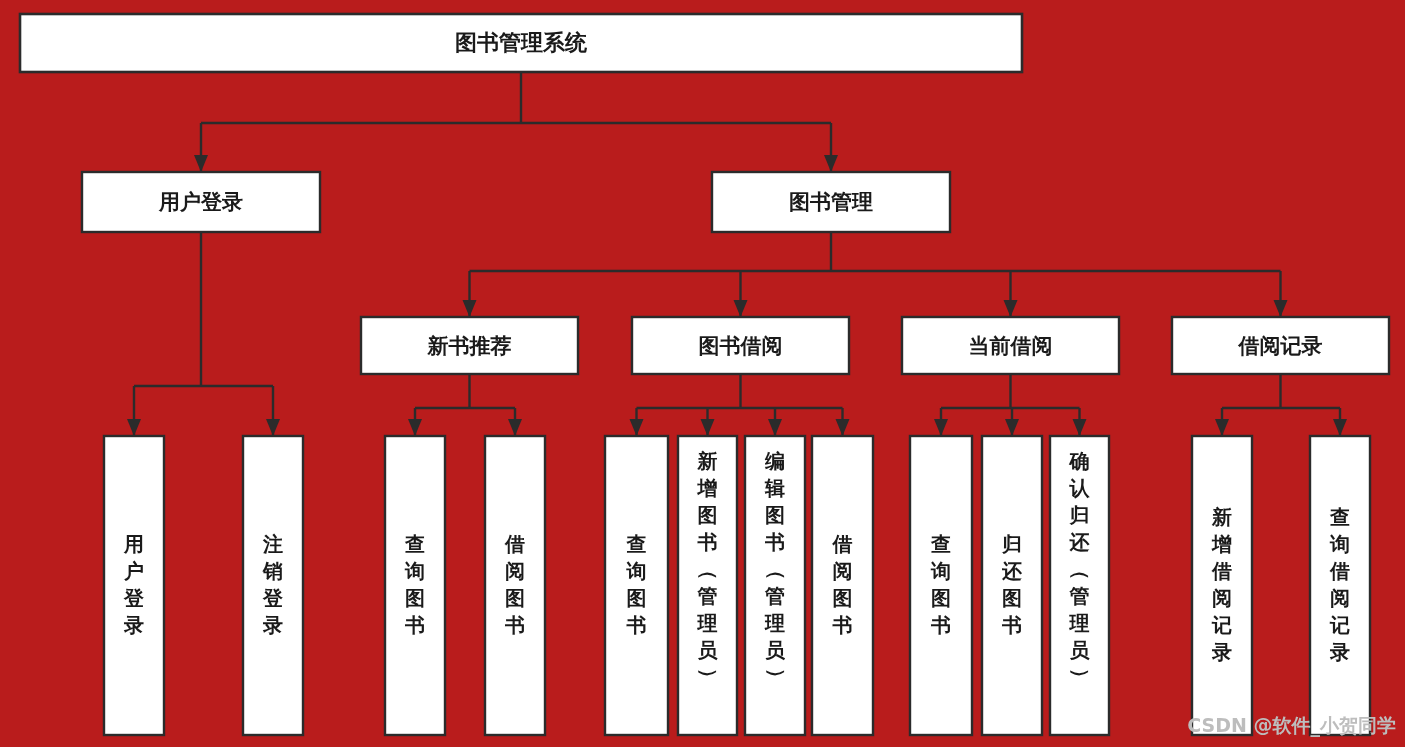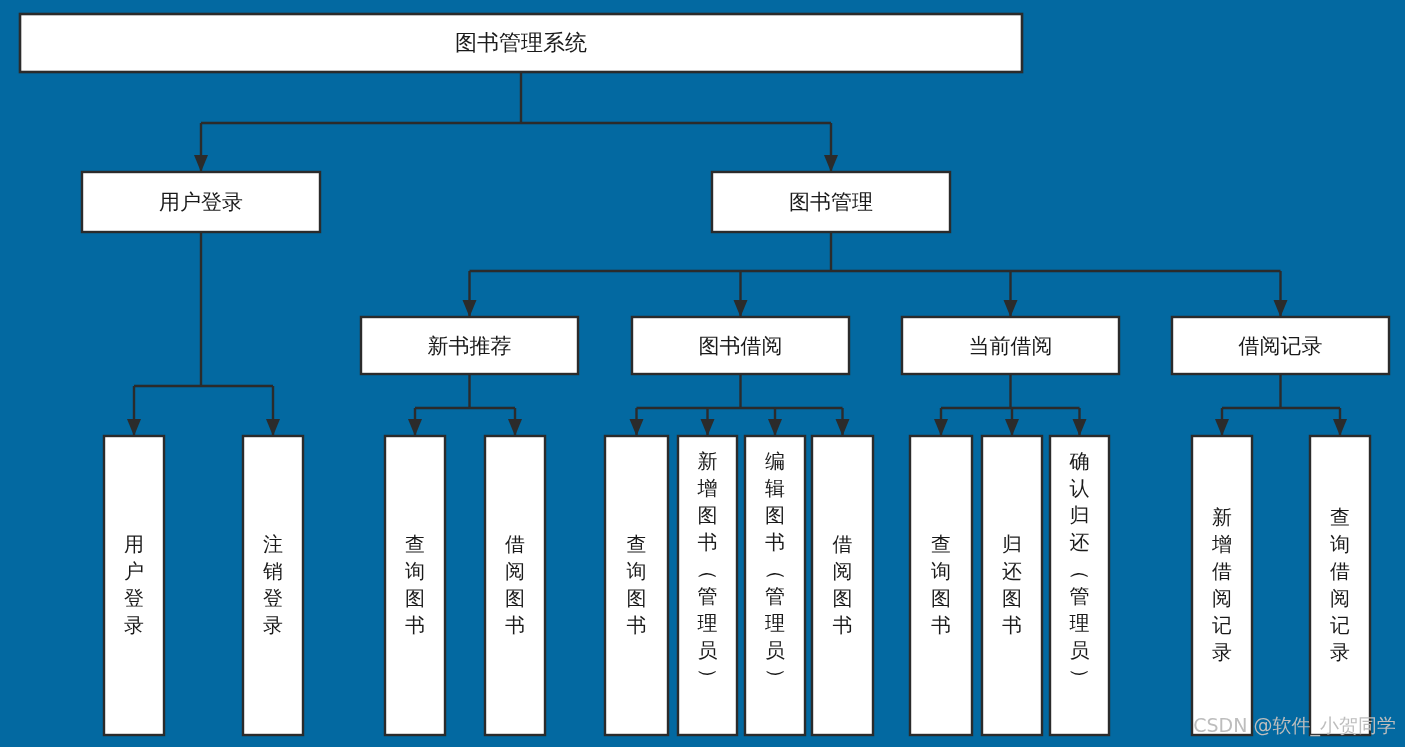--- a/index.html
+++ b/index.html
@@ -8,22 +8,23 @@
     padding: 0;
     background: #ffffff;
   }
   body {
     font-family: "DejaVu Sans", "Liberation Sans", sans-serif;
   }
   #diagram-root {
     position: relative;
     width: 1405px;
     height: 747px;
-    background: #0369a1;
+    background: #b91c1c;
     overflow: hidden;
+    font-weight: bold;
   }
   svg.diagram-canvas {
     position: absolute;
     left: 0;
     top: 0;
     width: 1405px;
     height: 747px;
   }
   .node-box {
     fill: #ffffff;

